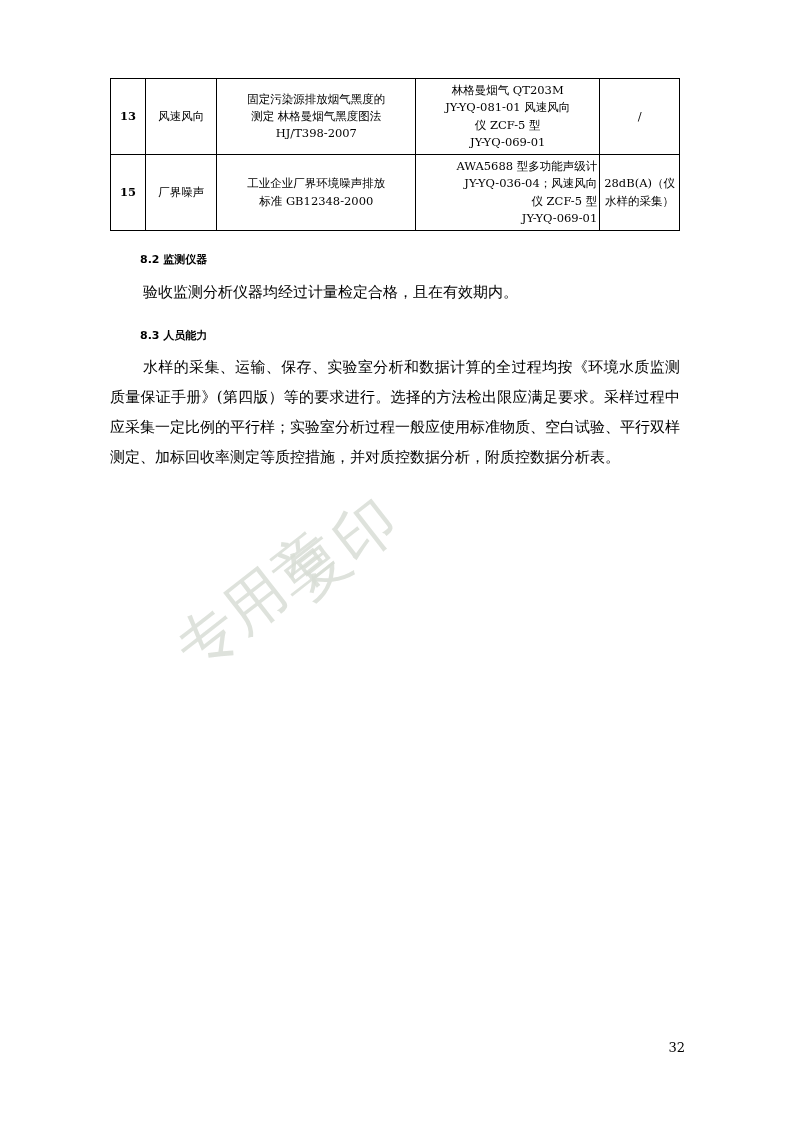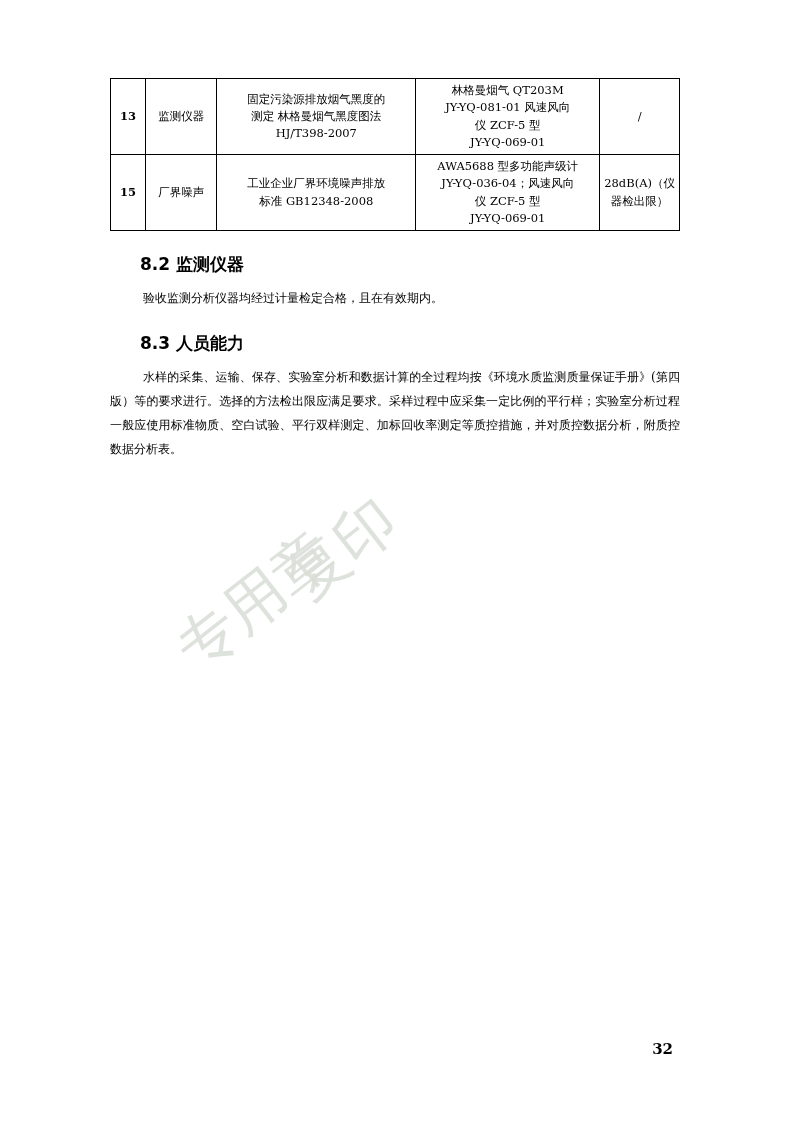--- a/index.html
+++ b/index.html
@@ -45,29 +45,29 @@
   td.c-instr { width: 168px; }
   td.c-limit { width: 70px; }
   .mono-ish {
     font-family: "DejaVu Serif", "Liberation Serif", serif;
     letter-spacing: 0px;
   }
   
   h2.sec {
     font-family: "DejaVu Sans", "Liberation Sans", sans-serif;
     font-weight: bold;
-    font-size: 17px;
+    font-size: 11px;
     margin: 20px 0 8px 0;
     padding-left: 30px;
     line-height: 1.6;
     color: #000;
   }
   p.para {
     font-family: "DejaVu Serif", "Liberation Serif", serif;
-    font-size: 12px;
+    font-size: 15px;
     line-height: 2.0;
     margin: 0 0 2px 0;
     text-align: justify;
     text-justify: inter-ideograph;
     color: #000;
     text-indent: 33px;
   }
   
   .watermark {
     position: absolute;
@@ -87,65 +87,64 @@
     transform: rotate(-38deg);
     transform-origin: left top;
     white-space: nowrap;
     font-weight: 500;
   }
   .wm1 { left: 10px;  top: 230px; }
   .wm2 { left: 120px; top: 160px; font-size: 56px; }
   
   .page-number {
     position: absolute;
-    right: 120px;
+    right: 108px;
     top: 1040px;
     font-family: "DejaVu Serif", "Liberation Serif", serif;
-    font-size: 15px;
+    font-size: 13px;
     color: #000;
-    font-weight: bold;
   }
 </style>
 </head>
 <body>
 
 <div class="page">
 
   <div class="watermark">
     <span class="wm1">专用章</span>
     <span class="wm2">复印</span>
   </div>
 
   <div class="content">
 
     <table class="spec">
       <tbody>
         <tr>
           <td class="c-no">13</td>
-          <td class="c-name">监测仪器</td>
+          <td class="c-name">风速风向</td>
           <td class="c-method" style="white-space: pre-line;">固定污染源排放烟气黑度的
 测定  林格曼烟气黑度图法
 HJ/T398-2007</td>
           <td class="c-instr mono-ish" style="white-space: pre-line;">林格曼烟气 QT203M
 JY-YQ-081-01  风速风向
 仪 ZCF-5 型
 JY-YQ-069-01</td>
           <td class="c-limit" style="white-space: pre-line;">/</td>
         </tr>
         <tr>
           <td class="c-no">15</td>
           <td class="c-name">厂界噪声</td>
           <td class="c-method" style="white-space: pre-line;">工业企业厂界环境噪声排放
-标准 GB12348-2008</td>
-          <td class="c-instr mono-ish" style="white-space: pre-line;">AWA5688 型多功能声级计
+标准 GB12348-2000</td>
+          <td class="c-instr mono-ish" style="white-space: pre-line; text-align: right;">AWA5688 型多功能声级计
 JY-YQ-036-04；风速风向
 仪 ZCF-5 型
 JY-YQ-069-01</td>
           <td class="c-limit" style="white-space: pre-line;">28dB(A)（仪
-器检出限）</td>
+水样的采集）</td>
         </tr>
       </tbody>
     </table>
 
     <h2 class="sec">8.2  监测仪器</h2>
     <p class="para">验收监测分析仪器均经过计量检定合格，且在有效期内。</p>
 
     <h2 class="sec">8.3 人员能力</h2>
 
     <p class="para">水样的采集、运输、保存、实验室分析和数据计算的全过程均按《环境水质监测质量保证手册》(第四版）等的要求进行。选择的方法检出限应满足要求。采样过程中应采集一定比例的平行样；实验室分析过程一般应使用标准物质、空白试验、平行双样测定、加标回收率测定等质控措施，并对质控数据分析，附质控数据分析表。</p>

